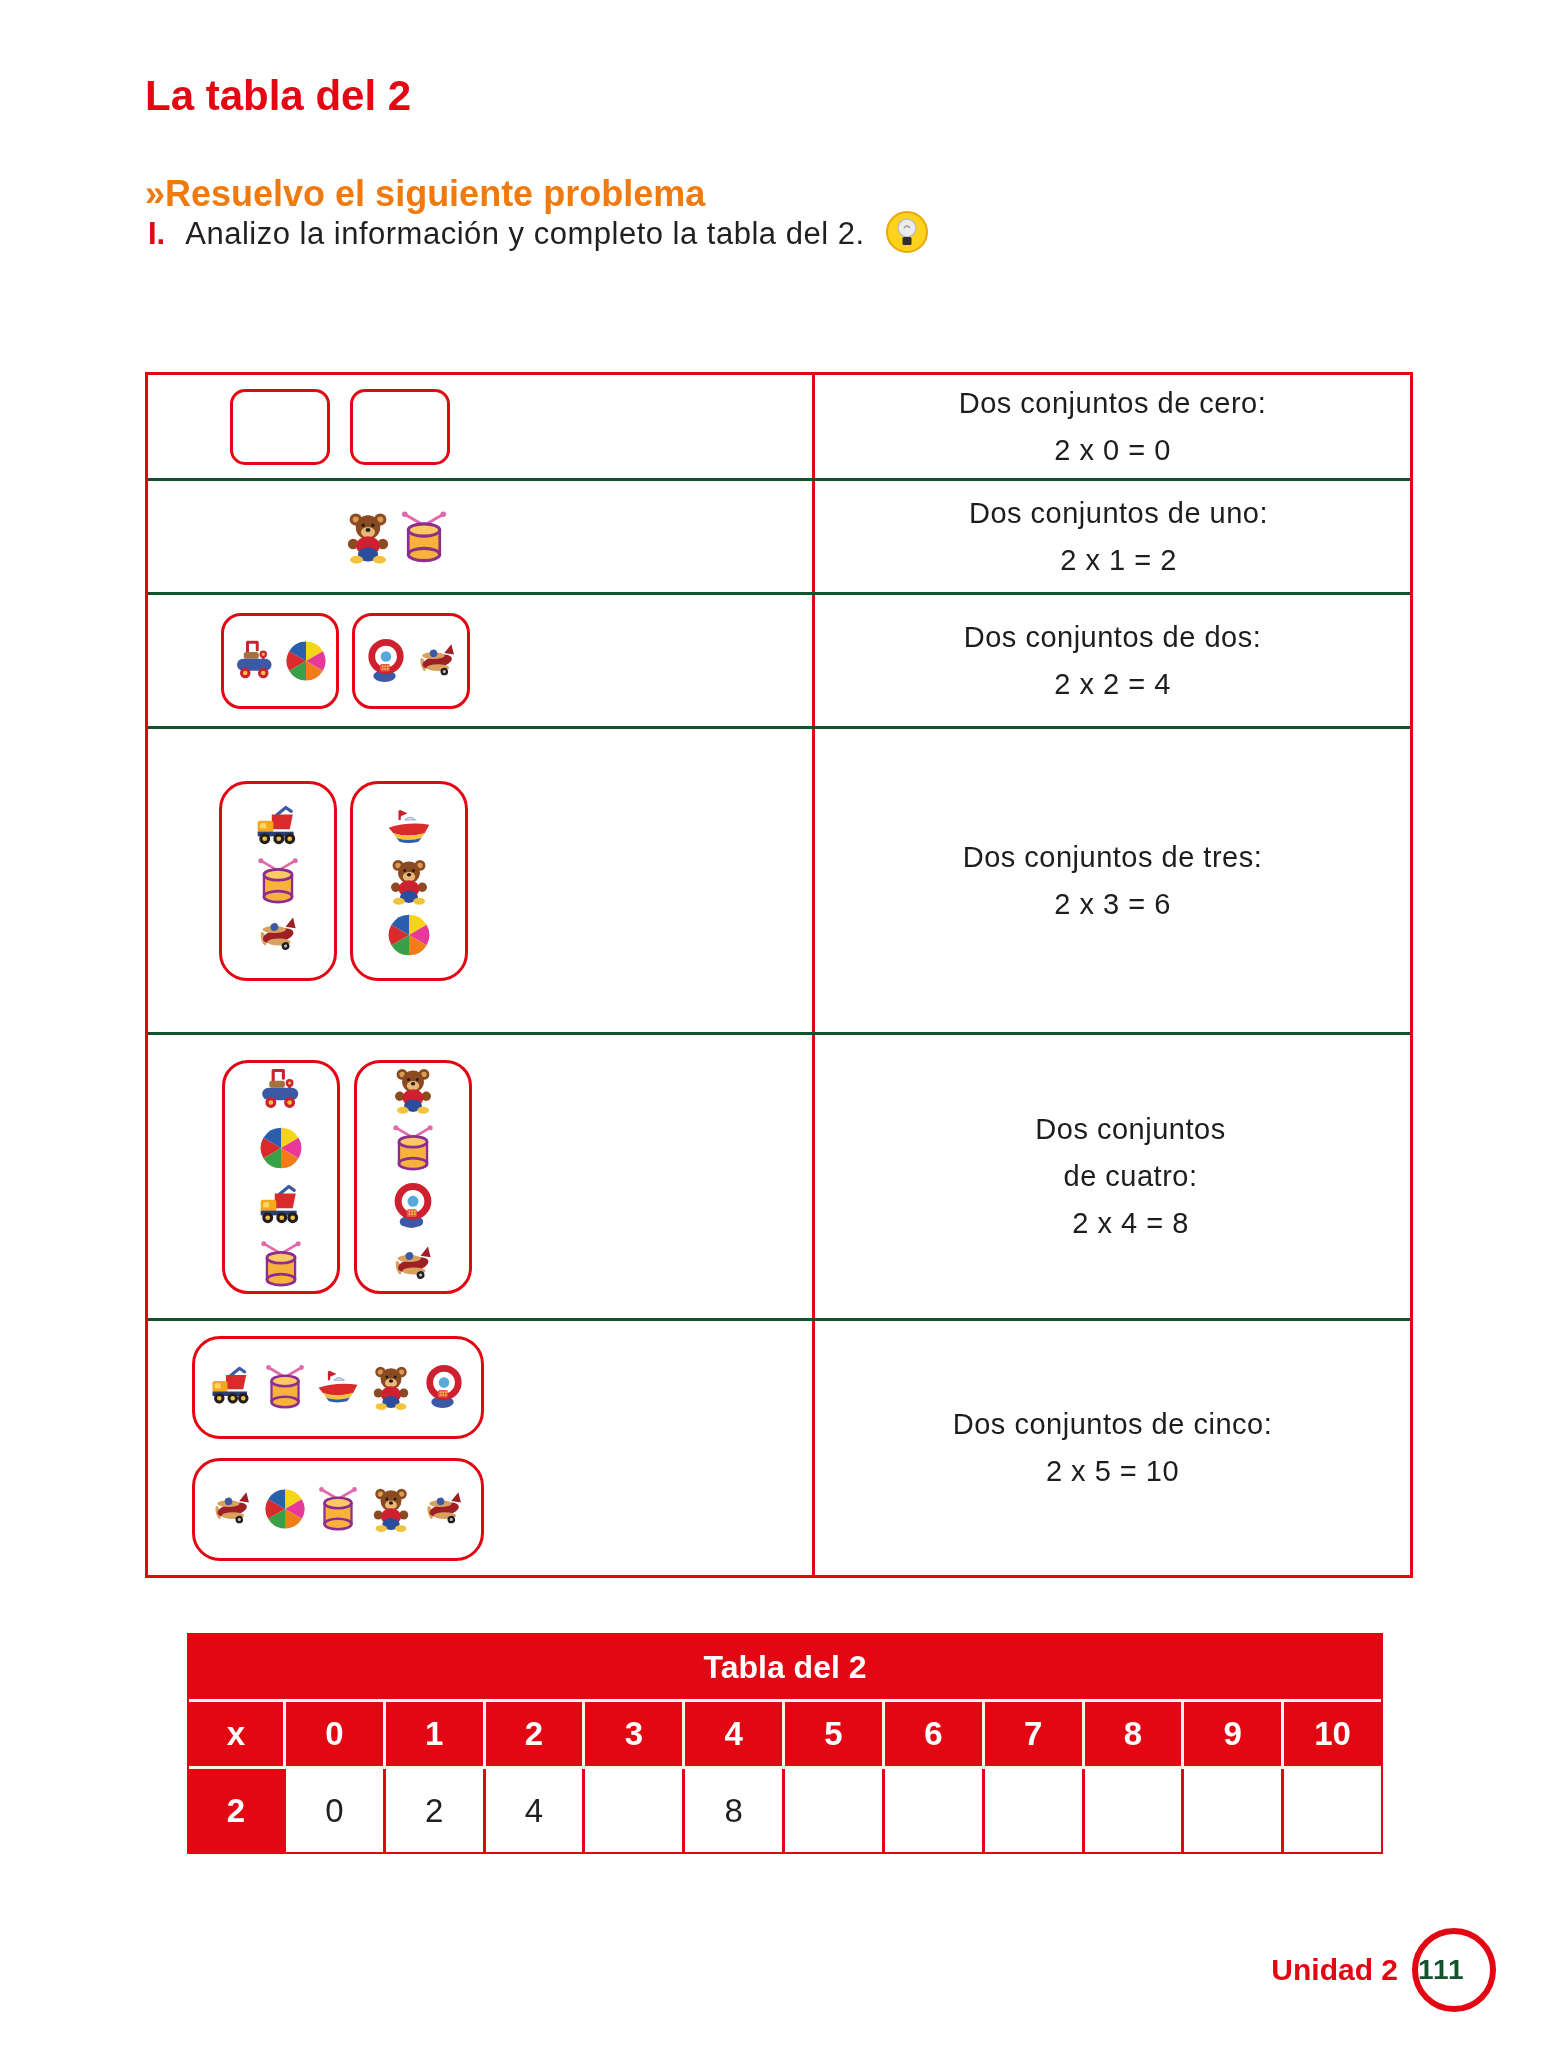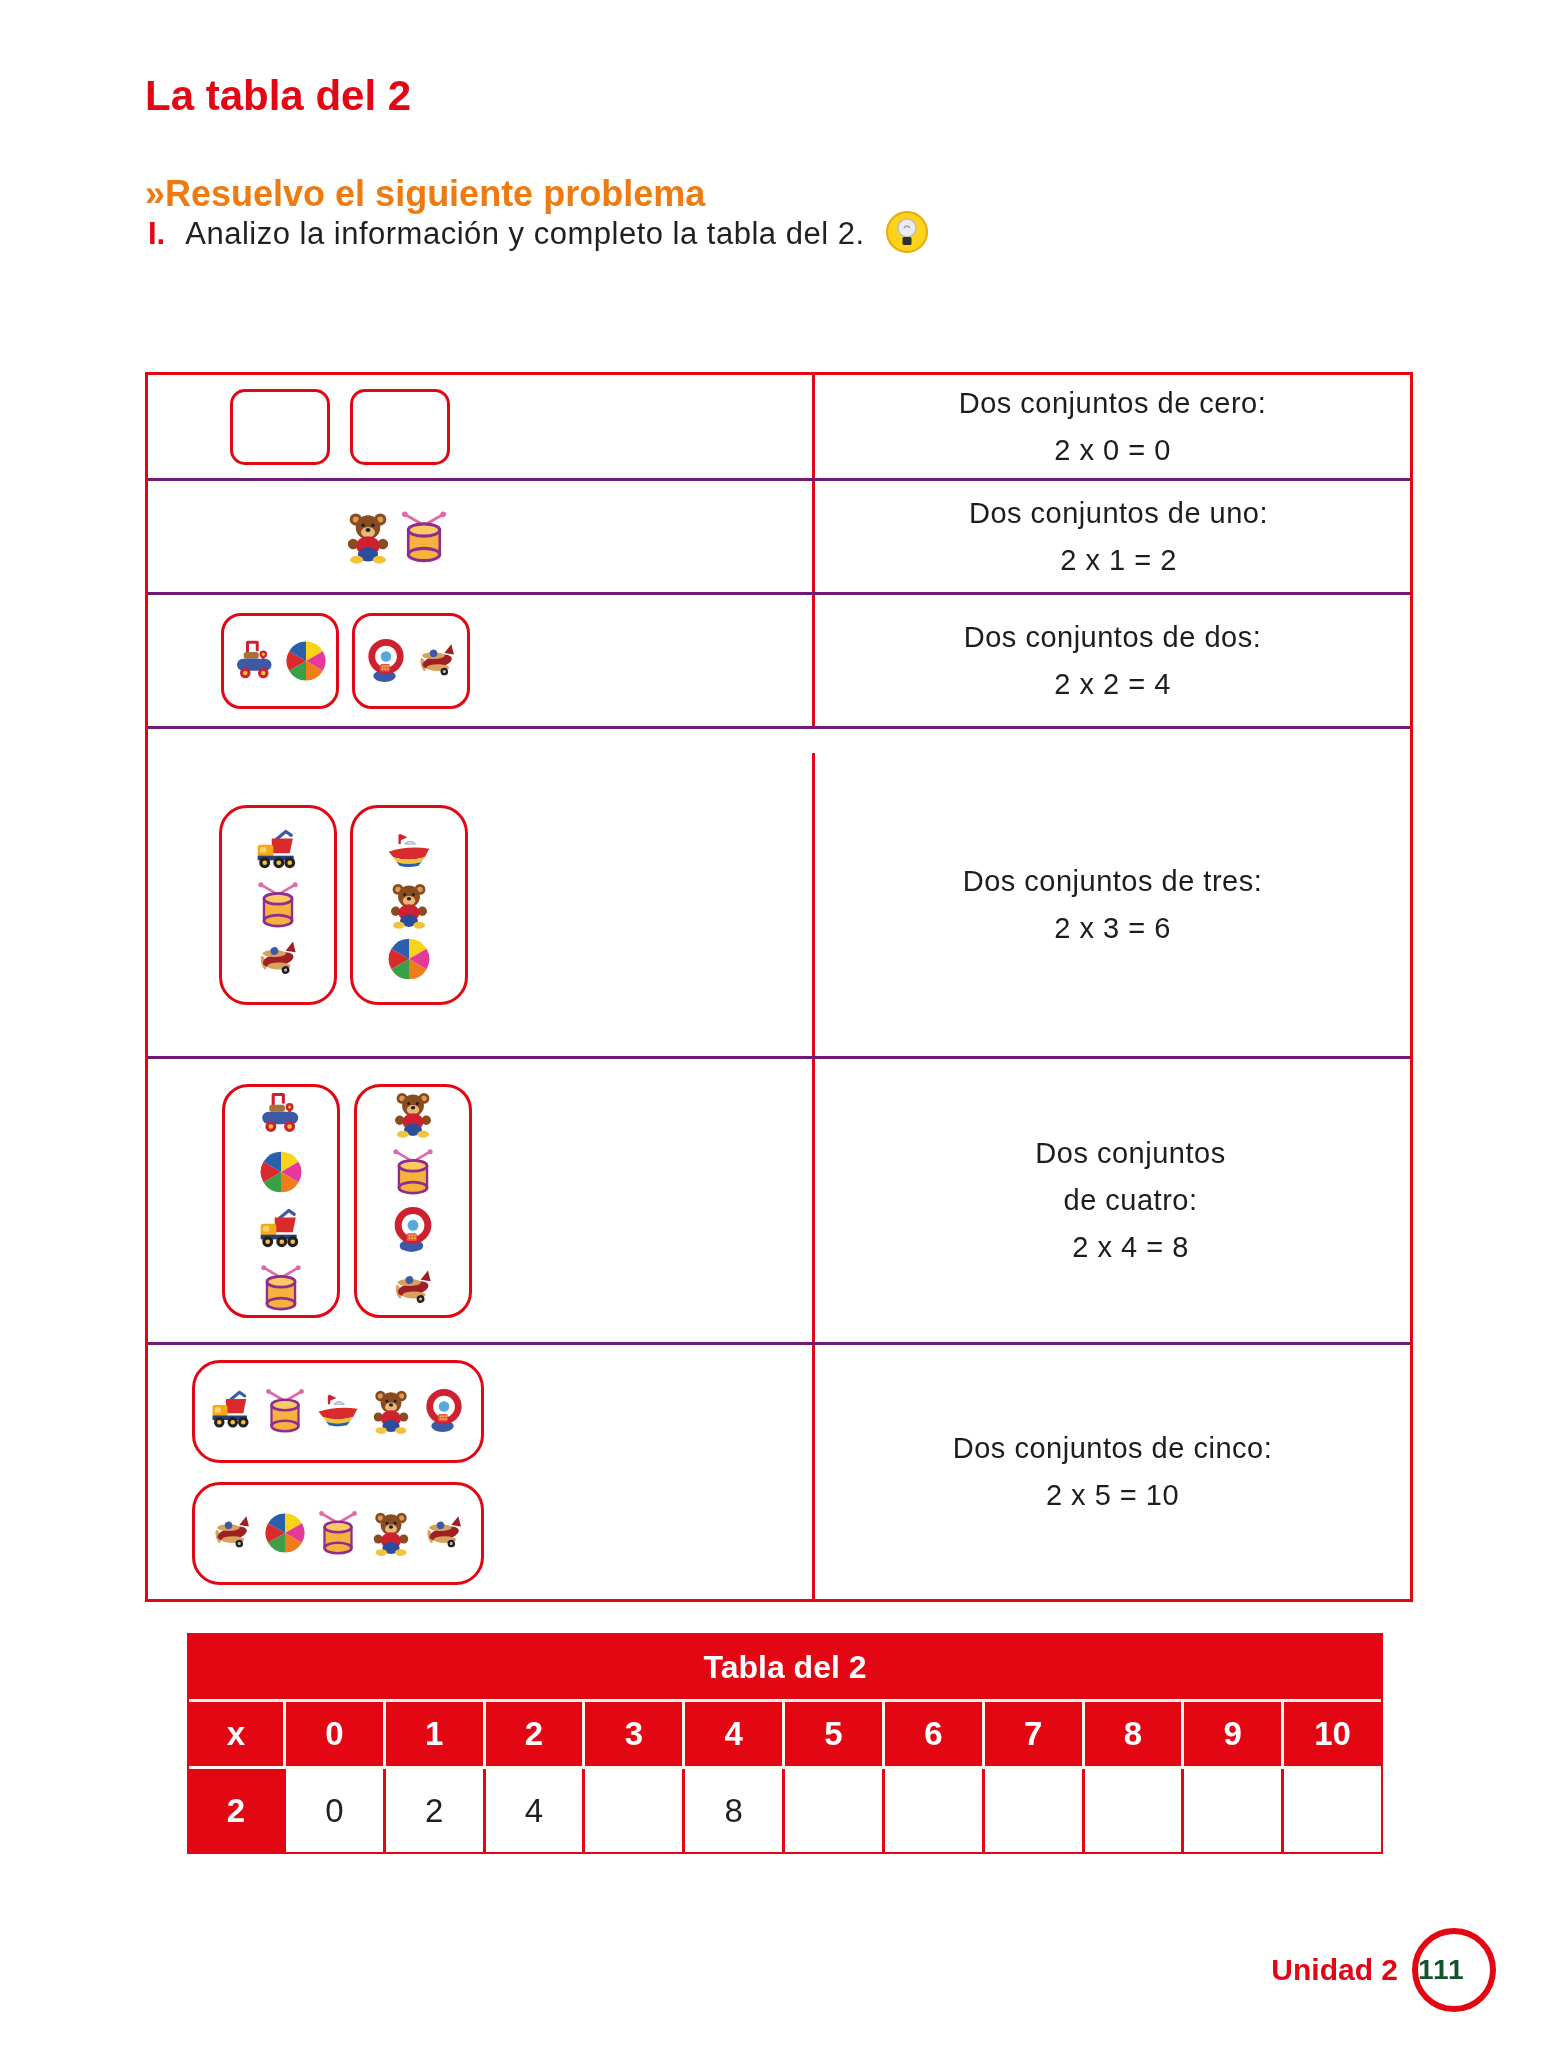--- a/index.html
+++ b/index.html
@@ -14,28 +14,28 @@
   .title { position:absolute; left:145px; top:72px; font-size:42px; font-weight:bold; color:#e30613; }
   .subtitle { position:absolute; left:145px; top:134px; font-size:36px; font-weight:bold; color:#ef7b10;margin-top:39px; }
   .instruction { position:absolute; left:148px; top:216px; display:flex; align-items:flex-start; gap:20px; font-size:31px; }
   .instruction .inum { color:#e30613; font-weight:bold; }
   .instruction .itext { color:#231f20; letter-spacing:0.5px; }
   .bulb { display:inline-flex; width:44px; height:44px; margin-top:-6px; }
   .bulb svg { width:100%; height:100%; }
 
   
   .wtable { position:absolute; left:145px; top:372px; width:1262px; border:3px solid #e30613; }
-  .wrow { display:grid; grid-template-columns:667px 1fr; border-bottom:3px solid #701a75; }
+  .wrow { display:grid; grid-template-columns:667px 1fr; border-bottom:3px solid #14532d; }
   .wrow:last-child { border-bottom:none; }
   .cell-left { border-right:3px solid #e30613; display:flex; align-items:center; box-sizing:border-box; }
   .cell-right { display:flex; flex-direction:column; justify-content:center; align-items:center; gap:14px; padding:10px 20px; }
   .set-label, .equation { font-size:29px; color:#1d1d1b; text-align:center; letter-spacing:0.5px; }
 
   .r1 { height:103px; } .r2 { height:111px;gap:12px; } .r3 { height:131px; }
-  .r4 { height:303px;margin-top:24px; } .r5 { height:283px;gap:36px; } .r6 { height:254px; }
+  .r4 { height:303px; } .r5 { height:283px;gap:36px; } .r6 { height:254px; }
 
   .toybox { border:3px solid #e30613; background:#fff; display:flex; align-items:center; justify-content:center; box-sizing:border-box; }
   .toy { display:block; }
 
   .r1 .cell-left { padding-left:82px; gap:20px; }
   .box-empty { width:100px; height:76px; border-radius:15px; }
 
   .r2 .cell-left { padding-left:192px; }
   .bare-set { display:flex; align-items:center; }
   .bare-set .toy { width:56px; height:56px; }

